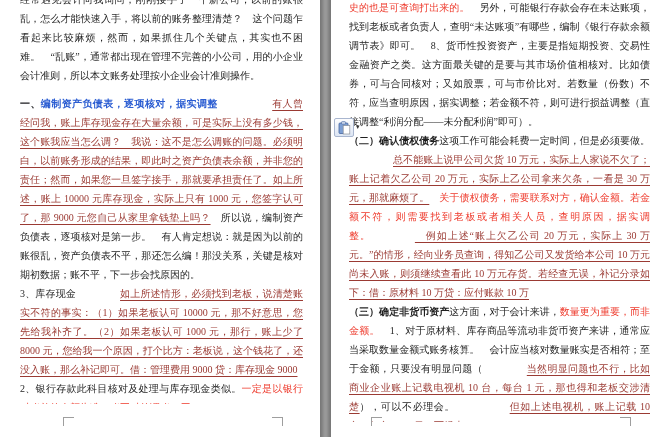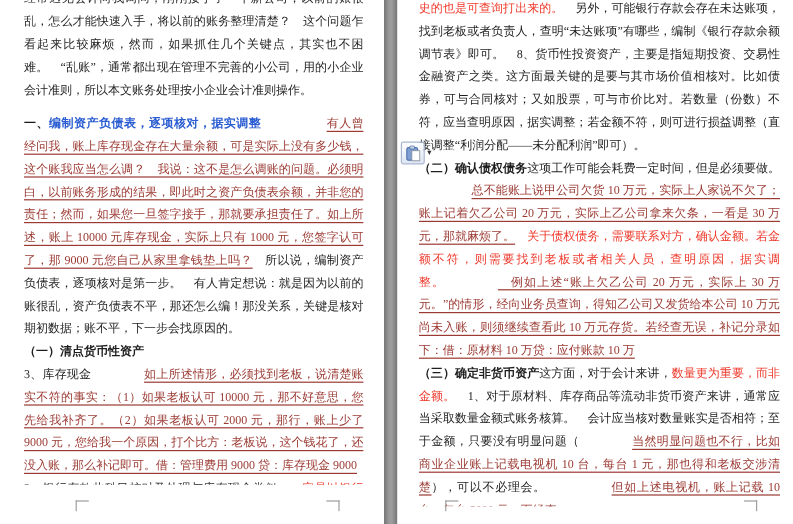--- a/index.html
+++ b/index.html
@@ -38,22 +38,21 @@
 </style>
 </head>
 <body>
 
 <div id="screen">
 
   <div class="page page-left">
     <div class="text-area">
         <p class="para"><span class="run-black">经常遇见会计向我询问，刚刚接手了一个新公司，以前的账很乱，怎么才能快速入手，将以前的账务整理清楚？　这个问题乍看起来比较麻烦，然而，如果抓住几个关键点，其实也不困难。　“乱账”，通常都出现在管理不完善的小公司，用的小企业会计准则，所以本文账务处理按小企业会计准则操作。</span></p>
         <p class="para gap-before"><span class="run-black-bold">一、</span><span class="run-blue-bold">编制资产负债表，逐项核对，据实调整　</span><span class="run-darkred-u">有人曾经问我，账上库存现金存在大量余额，可是实际上没有多少钱，这个账我应当怎么调？　我说：这不是怎么调账的问题。必须明白，以前账务形成的结果，即此时之资产负债表余额，并非您的责任；然而，如果您一旦签字接手，那就要承担责任了。如上所述，账上 10000 元库存现金，实际上只有 1000 元，您签字认可了，那 9000 元您自己从家里拿钱垫上吗？</span><span class="run-black">　所以说，编制资产负债表，逐项核对是第一步。　有人肯定想说：就是因为以前的账很乱，资产负债表不平，那还怎么编！那没关系，关键是核对期初数据；账不平，下一步会找原因的。</span></p>
-        <p class="para"><span class="run-bold">（一）清点货币性资产</span></p>
-        <p class="para"><span class="run-black">3、库存现金</span><span class="run-darkred-u">如上所述情形，必须找到老板，说清楚账实不符的事实：（1）如果老板认可 10000 元，那不好意思，您先给我补齐了。（2）如果老板认可 2000 元，那行，账上少了 9000 元，您给我一个原因，打个比方：老板说，这个钱花了，还没入账，那么补记即可。借：管理费用 9000 贷：库存现金 9000</span><span class="run-black">　2、银行存款此科目核对及处理与库存现金类似。</span><span class="run-red">一定是以银行对账单的余额为准，账不对的调账，历</span></p>
+        <p class="para"><span class="run-black">3、库存现金</span><span class="run-darkred-u">如上所述情形，必须找到老板，说清楚账实不符的事实：（1）如果老板认可 10000 元，那不好意思，您先给我补齐了。（2）如果老板认可 1000 元，那行，账上少了 8000 元，您给我一个原因，打个比方：老板说，这个钱花了，还没入账，那么补记即可。借：管理费用 9000 贷：库存现金 9000</span><span class="run-black">　2、银行存款此科目核对及处理与库存现金类似。</span><span class="run-red">一定是以银行对账单的余额为准，账不对的调账，历</span></p>
       </div>
     <span class="mark mark-left" style="left:63px;top:427px;"></span>
     <span class="mark mark-right" style="left:272px;top:427px;"></span>
   </div>
 
   <div class="page page-right">
     <div class="text-area">
         <p class="para"><span class="run-red">史的也是可查询打出来的。</span><span class="run-black">　另外，可能银行存款会存在未达账项，找到老板或者负责人，查明“未达账项”有哪些，编制《银行存款余额调节表》即可。　8、货币性投资资产，主要是指短期投资、交易性金融资产之类。这方面最关键的是要与其市场价值相核对。比如债券，可与合同核对；又如股票，可与市价比对。若数量（份数）不符，应当查明原因，据实调整；若金额不符，则可进行损益调整（直接调整“利润分配——未分配利润”即可）。</span></p>
         <p class="para"><span class="run-bold">（二）确认债权债务</span><span class="run-black">这项工作可能会耗费一定时间，但是必须要做。　</span><span class="run-darkred-u">总不能账上说甲公司欠货 10 万元，实际上人家说不欠了；账上记着欠乙公司 20 万元，实际上乙公司拿来欠条，一看是 30 万元，那就麻烦了。</span><span class="run-red-u">　关于债权债务，需要联系对方，确认金额。若金额不符，则需要找到老板或者相关人员，查明原因，据实调整。</span><span class="run-darkred-u">　例如上述“账上欠乙公司 20 万元，实际上 30 万元。”的情形，经向业务员查询，得知乙公司又发货给本公司 10 万元尚未入账，则须继续查看此 10 万元存货。若经查无误，补记分录如下：借：原材料 10 万贷：应付账款 10 万</span></p>
         <p class="para"><span class="run-bold">（三）确定非货币资产</span><span class="run-black">这方面，对于会计来讲，</span><span class="run-red-u">数量更为重要，而非金额。</span><span class="run-black">　1、对于原材料、库存商品等流动非货币资产来讲，通常应当采取数量金额式账务核算。　会计应当核对数量账实是否相符；至于金额，只要没有明显问题（</span><span class="run-darkred-u">当然明显问题也不行，比如商业企业账上记载电视机 10 台，每台 1 元，那也得和老板交涉清楚</span><span class="run-black">），可以不必理会。　</span><span class="run-darkred-u">但如上述电视机，账上记载 10 台，每台 5000 元；而经查</span></p>

